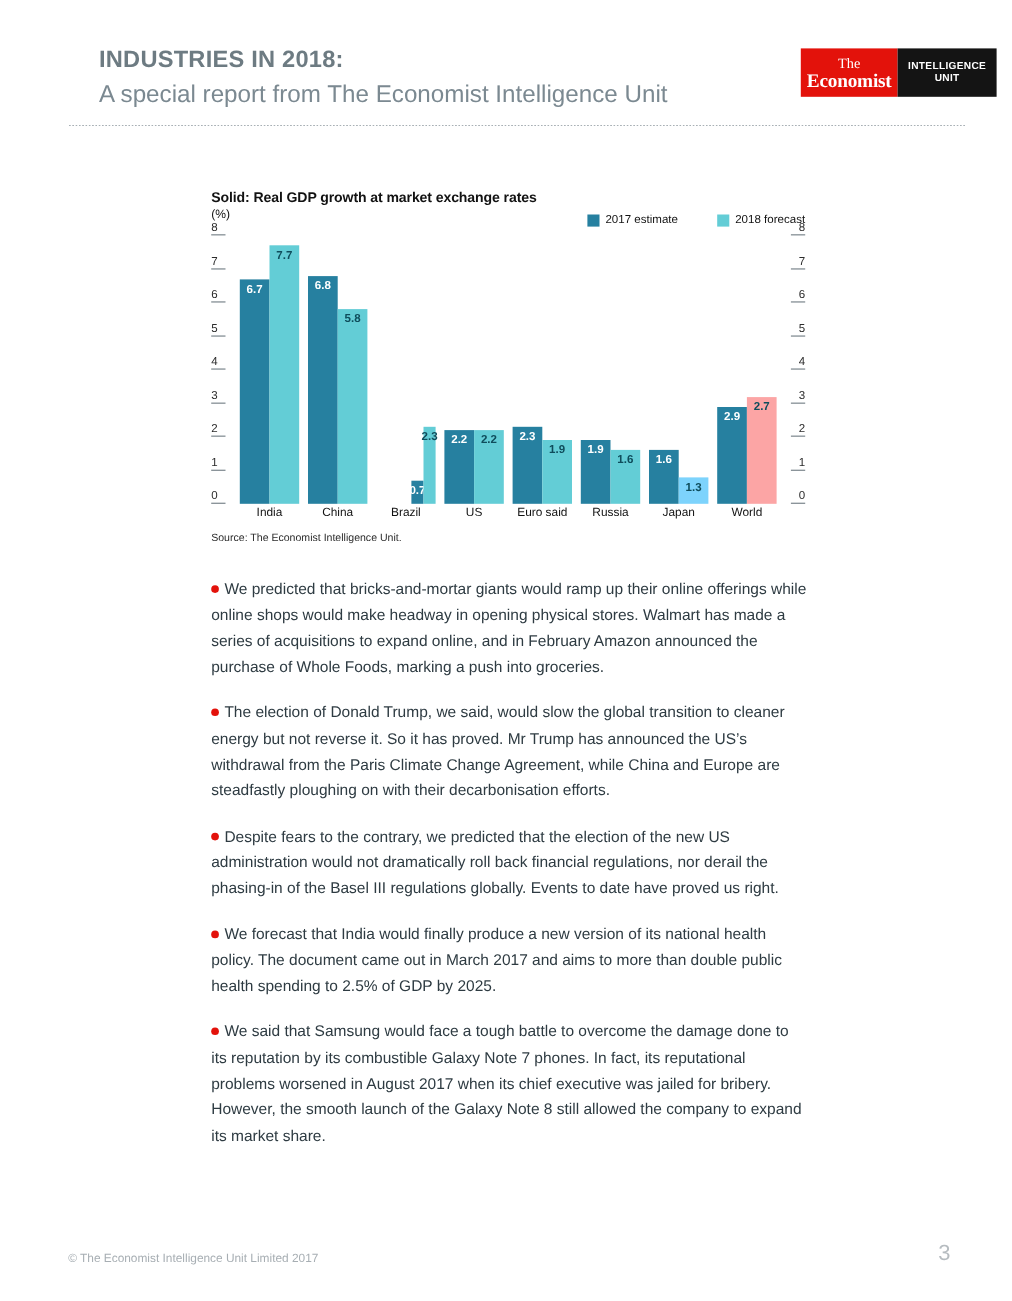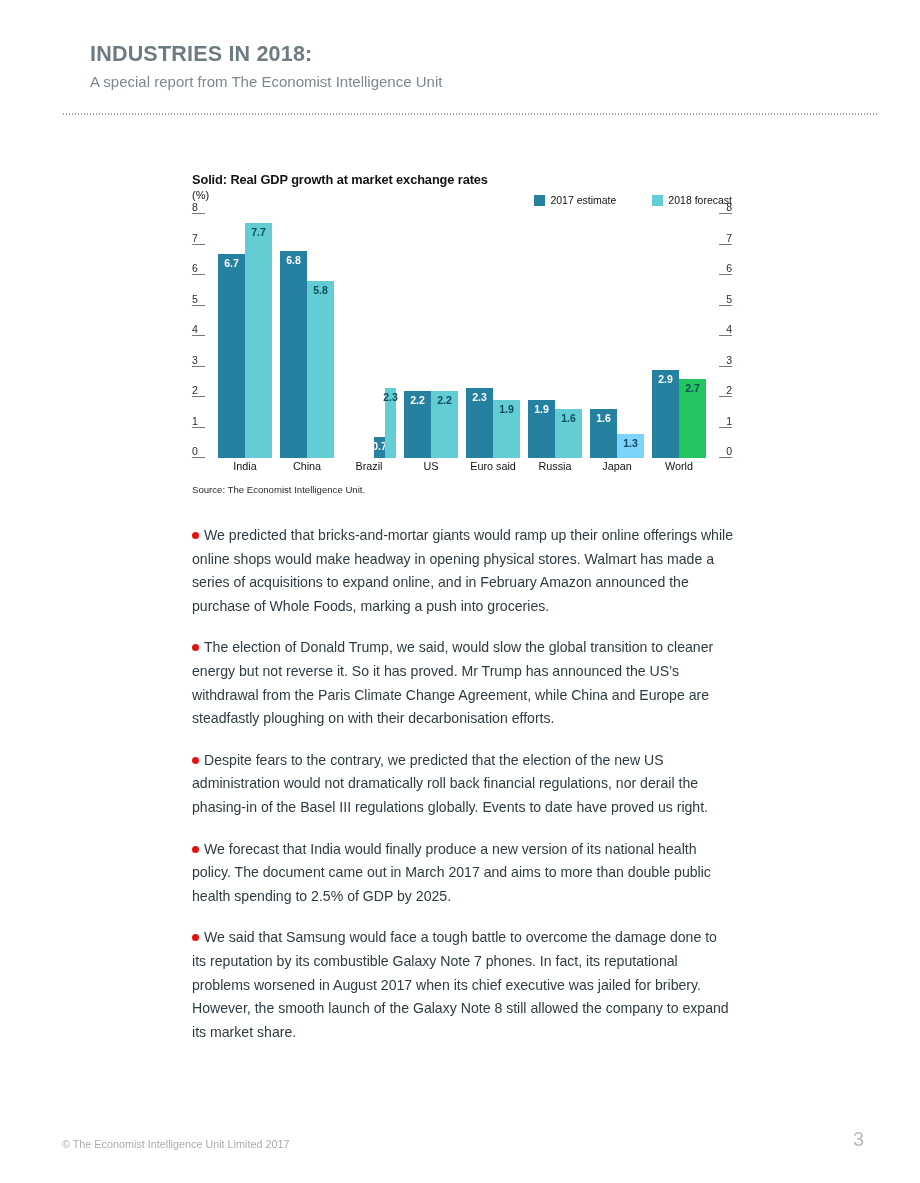--- a/index.html
+++ b/index.html
@@ -33,21 +33,21 @@
     font-weight: bold;
     font-size: 21.5px;
     letter-spacing: 0.2px;
     color: #6d7b82;
     line-height: 1.15;
     margin: 0;
   }
   .title-sub {
     font-family: "Liberation Sans", sans-serif;
     font-weight: normal;
-    font-size: 15px;
+    font-size: 22px;
     color: #7b8991;
     line-height: 1.2;
     margin: 6px 0 0 0;
   }
   .logo {
     position: absolute;
     right: 0;
     top: 2px;
     display: flex;
     width: 178px;
@@ -293,20 +293,30 @@
   }
 </style>
 </head>
 <body>
 
 <div class="page">
 
   <div class="header">
     <div class="title-main">INDUSTRIES IN 2018:</div>
     <div class="title-sub">A special report from The Economist Intelligence Unit</div>
+    <div class="logo">
+      <div class="logo-red">
+        <span class="l1">The</span>
+        <span class="l2">Economist</span>
+      </div>
+      <div class="logo-black">
+        <span class="b1">INTELLIGENCE</span>
+        <span class="b2">UNIT</span>
+      </div>
+    </div>
   </div>
   <div class="dotted-rule"></div>
 
   <div class="chart-block">
     <div class="chart-title">Solid: Real GDP growth at market exchange rates</div>
     <div class="chart-unit">(%)</div>
 
     <div class="legend">
       <div class="legend-item">
         <span class="legend-swatch" id="sw0" style="background: rgb(38, 128, 160);"></span>
@@ -449,21 +459,21 @@
               <span class="vlabel">1.6</span>
             </div>
             <div class="bar s2018" style="height: 24px; background: #7dd3fc;">
               <span class="vlabel">1.3</span>
             </div>
           </div>
           <div class="group">
             <div class="bar s2017" style="height: 88.45px; background: rgb(38, 128, 160);">
               <span class="vlabel">2.9</span>
             </div>
-            <div class="bar s2018" style="height: 79px; background: #22c55e;">
+            <div class="bar s2018" style="height: 97px; background: #fca5a5;">
               <span class="vlabel">2.7</span>
             </div>
           </div>
         </div>
       <div class="cats" id="cats">
           <div class="cat">India</div>
           <div class="cat">China</div>
           <div class="cat">Brazil</div>
           <div class="cat">US</div>
           <div class="cat">Euro said</div>

